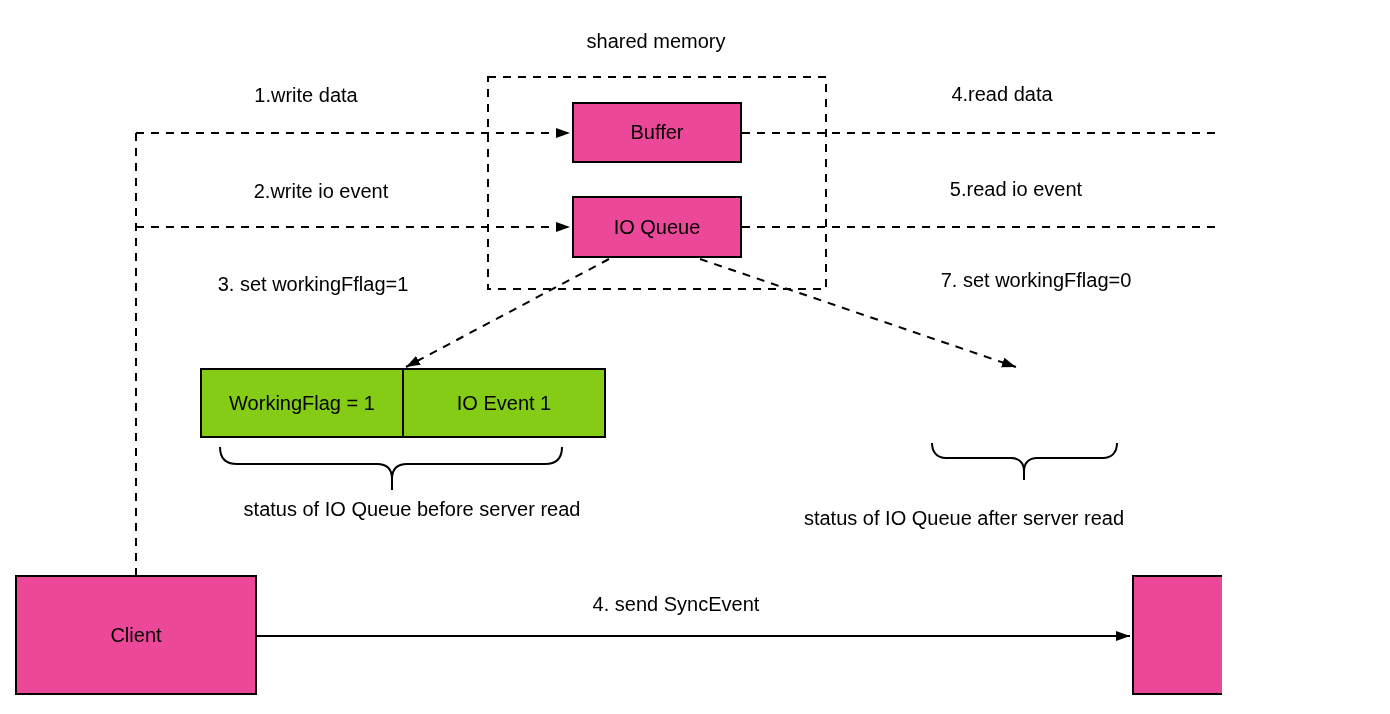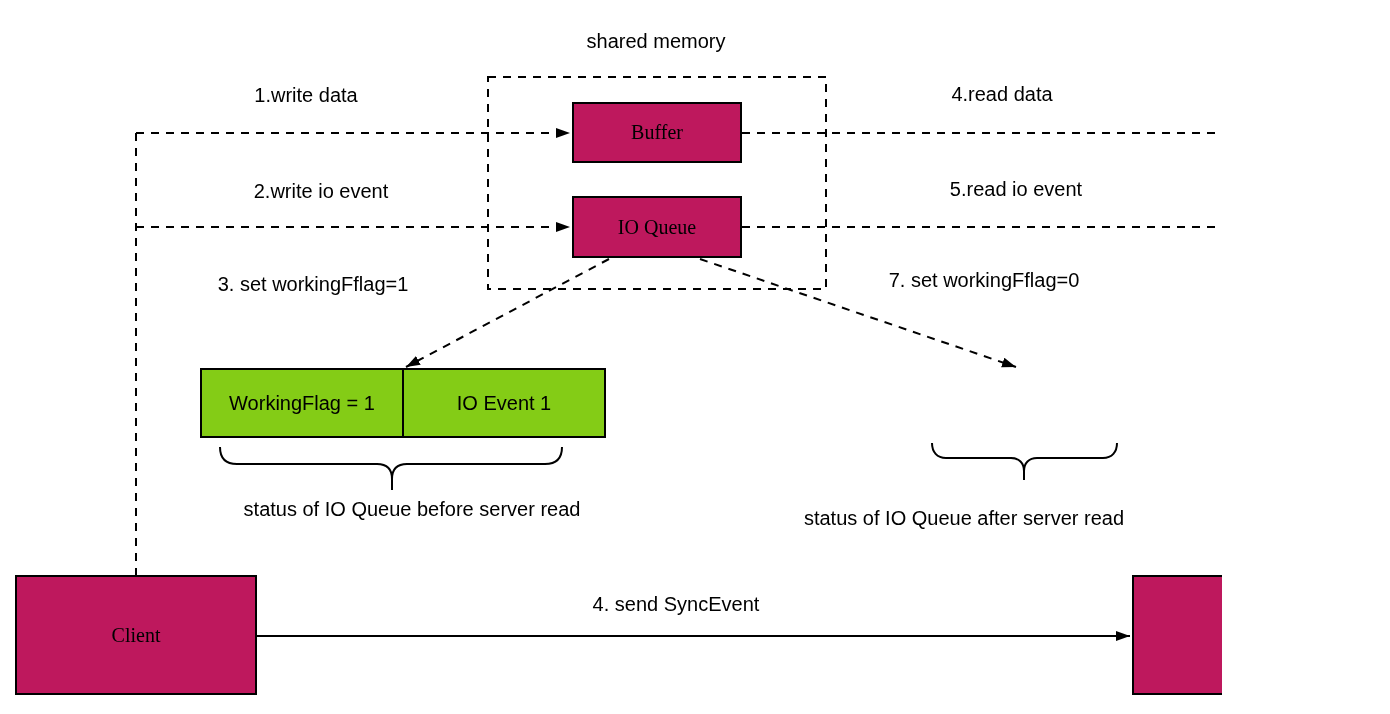--- a/index.html
+++ b/index.html
@@ -20,27 +20,26 @@
     position: absolute;
     left: 0;
     top: 0;
     width: 1390px;
     height: 714px;
   }
   .node {
     position: absolute;
     box-sizing: border-box;
     border: 2px solid #000000;
-    background: #be185d;
+    background: #ec4899;
     display: flex;
     align-items: center;
     justify-content: center;
     font-size: 20px;
     white-space: nowrap;
-    font-family: Liberation Serif, serif;
   }
   .split {
     position: absolute;
     box-sizing: border-box;
     border: 2px solid #000000;
     background: #84cc16;
     display: flex;
   }
   .split .cell {
     box-sizing: border-box;
@@ -114,18 +113,18 @@
 
   <div class="node" style="left:15px; top:575px; width:242px; height:120px;">Client</div>
   <div class="node" style="left:1132px; top:575px; width:242px; height:120px;">Server</div>
 
   <div class="lbl" style="left:306px; top:83px;">1.write data</div>
   <div class="lbl" style="left:321px; top:179px;">2.write io event</div>
   <div class="lbl" style="left:313px; top:272px;">3. set workingFflag=1</div>
   <div class="lbl" style="left:676px; top:592px;">4. send SyncEvent</div>
   <div class="lbl" style="left:1004px; top:177px;margin-left:12px;">5.read io event</div>
   <div class="lbl" style="left:1002px; top:82px;">4.read data</div>
-  <div class="lbl" style="left:984px; top:268px;">7. set workingFflag=0</div>
+  <div class="lbl" style="left:1036px; top:268px;">7. set workingFflag=0</div>
 
   <div class="lbl" style="left:412px; top:497px;">status of IO Queue before server read</div>
   <div class="lbl" style="left:964px; top:506px;">status of IO Queue after server read</div>
 
 </div>
 
 </body></html>

